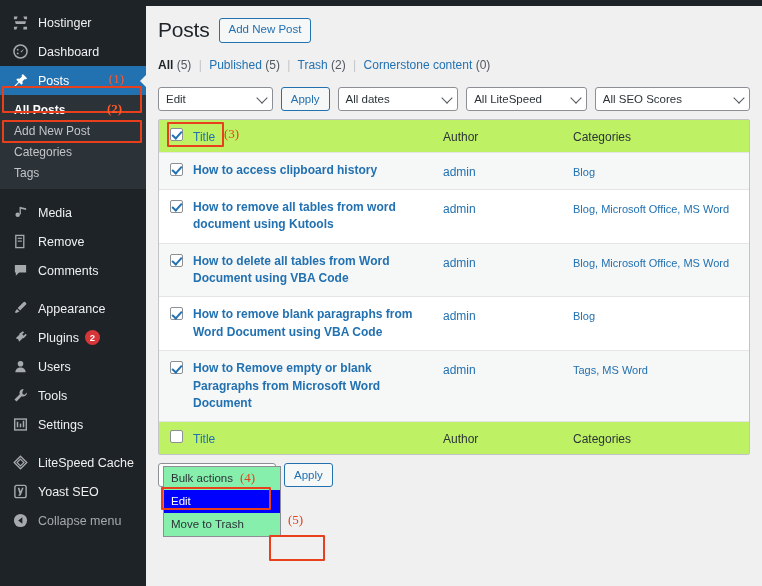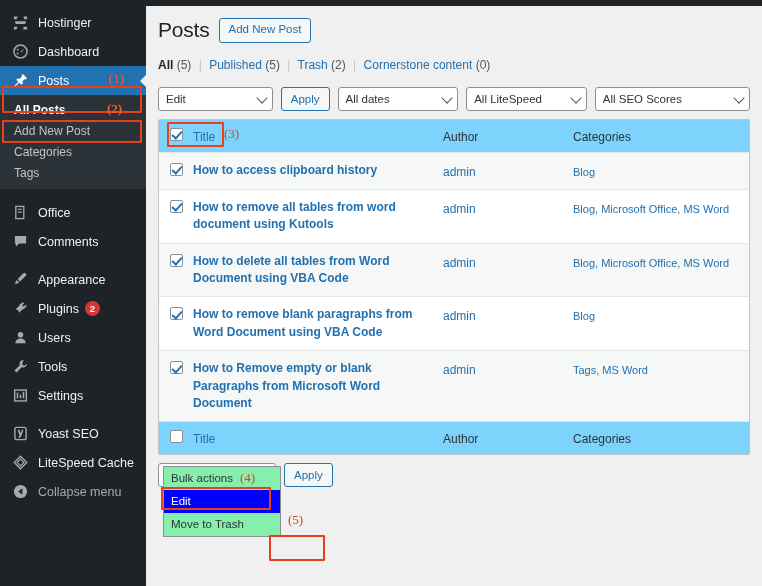--- a/index.html
+++ b/index.html
@@ -172,21 +172,21 @@
     border: 1px solid #c3c4c7;
     border-radius: 2px;
   }
   .trow {
     display: flex;
     border-bottom: 1px solid #e5e5e5;
     padding: 9px 0 9px 0;
   }
   .trow:last-child { border-bottom: none; }
   .trow.head, .trow.foot {
-    background: #7dd3fc;
+    background: #bef264;
     padding: 7px 0 7px 0;
   }
   .trow.alt { background: #f6f7f7; }
   .cell-cb {
     flex: 0 0 34px;
     display: flex; justify-content: center; align-items: flex-start;
     padding-top: 1px;
   }
   .cell-title { flex: 0 0 250px; padding-right: 10px; }
   .cell-author { flex: 0 0 130px; }
@@ -321,30 +321,40 @@
       <div class="sub-item">
         <span>Categories</span>
       </div>
       <div class="sub-item">
         <span>Tags</span>
       </div>
     </div>
 
     <div class="menu-sep"></div>
 
+    <div class="menu-item">
+      <span class="ico">
+        <svg width="15" height="15" viewBox="0 0 16 16">
+            <circle cx="5" cy="10.5" r="2.4" fill="currentColor"></circle>
+            <path fill="currentColor" d="M8 2l6 1.4v2L8 4.1z"></path>
+            <rect x="7" y="2" width="1.4" height="8" fill="currentColor"></rect>
+          </svg>
+      </span>
+      <span>Media</span>
+    </div>
 
     <div class="menu-item">
       <span class="ico">
         <svg width="15" height="15" viewBox="0 0 16 16">
             <rect x="3" y="1.5" width="8.5" height="13" fill="none" stroke="currentColor" stroke-width="1.4"></rect>
             <rect x="5" y="4" width="4.5" height="1.2" fill="currentColor"></rect>
             <rect x="5" y="7" width="4.5" height="1.2" fill="currentColor"></rect>
           </svg>
       </span>
-      <span>Office</span>
+      <span>Remove</span>
     </div>
 
     <div class="menu-item">
       <span class="ico">
         <svg width="15" height="15" viewBox="0 0 16 16">
             <path fill="currentColor" d="M2 2h12v8H6.5L3 13.5V10H2z"></path>
           </svg>
       </span>
       <span>Comments</span>
     </div>
@@ -399,35 +409,35 @@
           </svg>
       </span>
       <span>Settings</span>
     </div>
 
     <div class="menu-sep"></div>
 
     <div class="menu-item">
       <span class="ico">
         <svg width="15" height="15" viewBox="0 0 16 16">
+            <path d="M8 1.3L14.7 8 8 14.7 1.3 8z" fill="none" stroke="currentColor" stroke-width="1.4"></path>
+            <path d="M8 4.3L11.7 8 8 11.7 4.3 8z" fill="none" stroke="currentColor" stroke-width="1.2"></path>
+          </svg>
+      </span>
+      <span>LiteSpeed Cache</span>
+    </div>
+
+    <div class="menu-item">
+      <span class="ico">
+        <svg width="15" height="15" viewBox="0 0 16 16">
             <rect x="2" y="1.5" width="12" height="13" rx="2" fill="none" stroke="currentColor" stroke-width="1.5"></rect>
             <path fill="currentColor" d="M5 4h1.8l1.4 3.6L9.6 4h1.7L8.5 11.5a1.6 1.6 0 01-1.6 1.1H5.7l.6-1.6h.8z"></path>
           </svg>
       </span>
       <span>Yoast SEO</span>
-    </div>
-
-    <div class="menu-item">
-      <span class="ico">
-        <svg width="15" height="15" viewBox="0 0 16 16">
-            <path d="M8 1.3L14.7 8 8 14.7 1.3 8z" fill="none" stroke="currentColor" stroke-width="1.4"></path>
-            <path d="M8 4.3L11.7 8 8 11.7 4.3 8z" fill="none" stroke="currentColor" stroke-width="1.2"></path>
-          </svg>
-      </span>
-      <span>LiteSpeed Cache</span>
     </div>
 
     <div class="menu-item collapse">
       <span class="ico">
         <svg width="15" height="15" viewBox="0 0 16 16">
             <circle cx="8" cy="8" r="7" fill="currentColor"></circle>
             <path fill="#1d2327" d="M10 4.5v7L5.5 8z"></path>
           </svg>
       </span>
       <span>Collapse menu</span>

